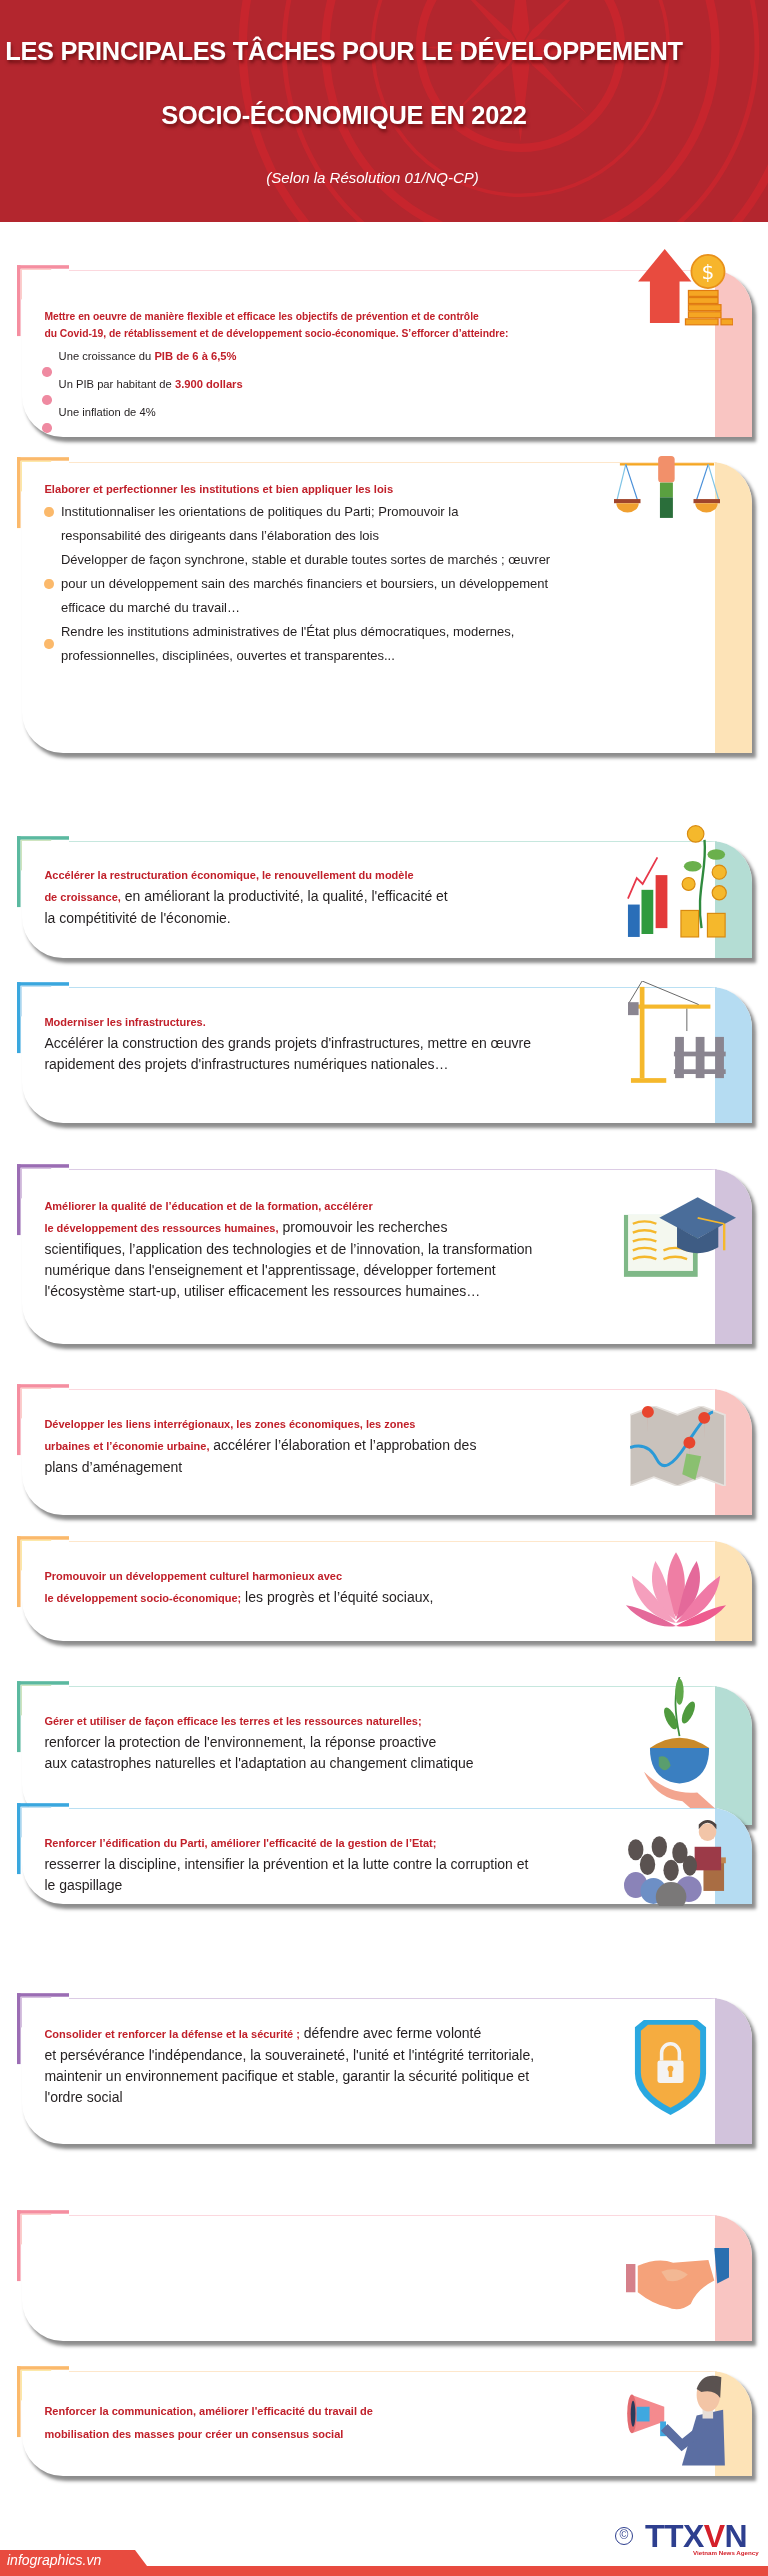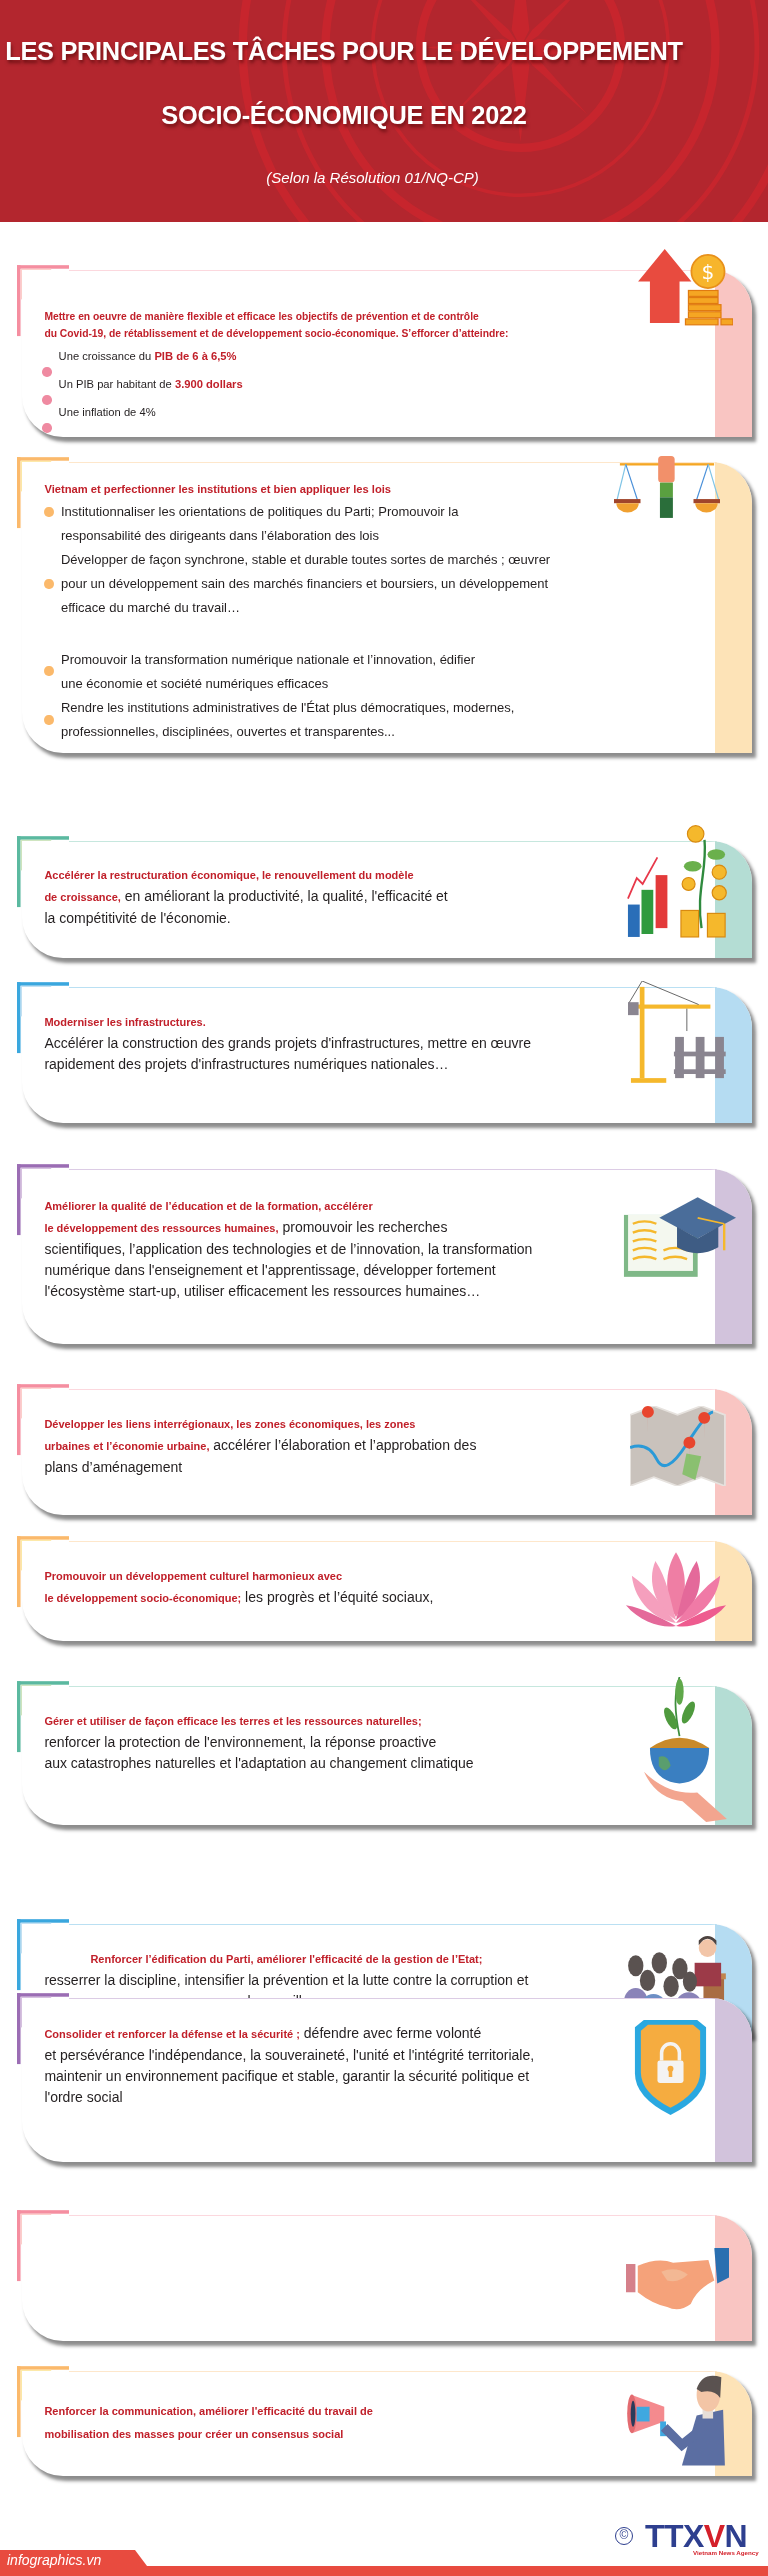--- a/index.html
+++ b/index.html
@@ -148,37 +148,32 @@
     <svg viewBox="0 0 88 150">
         <rect x="0" y="0" width="88" height="6" fill="#fbb96b"></rect>
         <rect x="0" y="0" width="6" height="120" fill="#fbb96b"></rect>
         <path d="M6,6 H58 A52,52 0 0 1 6,58 Z" fill="#fde9a9"></path>
       </svg>
   </div>
   <div class="body">
     <div class="stripe" style="background:#fde3b7;"></div>
     <div class="topline" style="background:#fbb96b;"></div>
     <div class="content" style="top:21px;width:680px;">
-      <div class="lead">Vietnam et perfectionner les institutions et bien appliquer les lois</div>
+      <div class="lead">Elaborer et perfectionner les institutions et bien appliquer les lois</div>
       <ul class="bullets" style="margin-top:4.7px;">
         <li>
             <span class="dot" style="top:7px;"></span>
             <div>Institutionnaliser les orientations de politiques du Parti; Promouvoir la</div>
             <div>responsabilité des dirigeants dans l’élaboration des lois</div>
           </li>
         <li>
             <span class="dot" style="top:31px;"></span>
             <div>Développer de façon synchrone, stable et durable toutes sortes de marchés ; œuvrer</div>
             <div>pour un développement sain des marchés financiers et boursiers, un développement</div>
             <div>efficace du marché du travail…</div>
-          </li>
-        <li style="margin-top:28px;">
-            <span class="dot" style="top:18px;"></span>
-            <div>Promouvoir la transformation numérique nationale et l’innovation, édifier</div>
-            <div>une économie et société numériques efficaces</div>
           </li>
         <li>
             <span class="dot" style="top:19px;"></span>
             <div>Rendre les institutions administratives de l'État plus démocratiques, modernes,</div>
             <div>professionnelles, disciplinées, ouvertes et transparentes...</div>
           </li>
       </ul>
     </div>
   </div>
   <svg class="illus" style="left:597px;top:-6px;width:106px;height:62px;" viewBox="0 0 180 105">
@@ -384,21 +379,21 @@
     <ellipse cx="80" cy="25" rx="7" ry="22" fill="#5fa84a"></ellipse>
       <ellipse cx="65" cy="70" rx="8" ry="20" fill="#4f9a3e" transform="rotate(-25 65 70)"></ellipse>
       <ellipse cx="95" cy="60" rx="8" ry="20" fill="#4f9a3e" transform="rotate(25 95 60)"></ellipse>
     <path d="M30,120 Q80,85 130,120 Z" fill="#c98a2a"></path>
     <path d="M30,120 H130 Q130,175 80,180 Q30,175 30,120 Z" fill="#3a7fc1"></path>
     <path d="M45,135 Q60,130 65,150 Q55,165 45,150 Z" fill="#5a9e6e"></path>
     <path d="M20,160 Q60,200 110,195 L160,240 L125,245 L85,210 Q40,205 20,160 Z" fill="#f3a58f"></path>
   </svg>
 </div>
 
-<div class="card" style="top:1924px;height:112px;text-align:center;">
+<div class="card" style="top:1808px;height:96px;">
   <div class="tab">
     <svg viewBox="0 0 88 150">
         <rect x="0" y="0" width="88" height="6" fill="#3aa7de"></rect>
         <rect x="0" y="0" width="6" height="120" fill="#3aa7de"></rect>
         <path d="M6,6 H58 A52,52 0 0 1 6,58 Z" fill="#c3e1f3"></path>
       </svg>
   </div>
   <div class="body">
     <div class="stripe" style="background:#b5dcf2;"></div>
     <div class="topline" style="background:#3aa7de;"></div>
@@ -424,21 +419,21 @@
       </g>
     <g>
         <ellipse cx="20" cy="115" rx="20" ry="22" fill="#8a83b8"></ellipse>
         <ellipse cx="50" cy="125" rx="22" ry="22" fill="#6d8fc5"></ellipse>
         <ellipse cx="110" cy="122" rx="22" ry="22" fill="#8a83b8"></ellipse>
         <ellipse cx="80" cy="135" rx="26" ry="25" fill="#7a7878"></ellipse>
       </g>
   </svg>
 </div>
 
-<div class="card" style="top:1998px;height:164px;">
+<div class="card" style="top:1998px;height:146px;">
   <div class="tab">
     <svg viewBox="0 0 88 150">
         <rect x="0" y="0" width="88" height="6" fill="#9b6db4"></rect>
         <rect x="0" y="0" width="6" height="120" fill="#9b6db4"></rect>
         <path d="M6,6 H58 A52,52 0 0 1 6,58 Z" fill="#d7c2e0"></path>
       </svg>
   </div>
   <div class="body">
     <div class="stripe" style="background:#d2c3dc;"></div>
     <div class="topline" style="background:#9b6db4;"></div>

